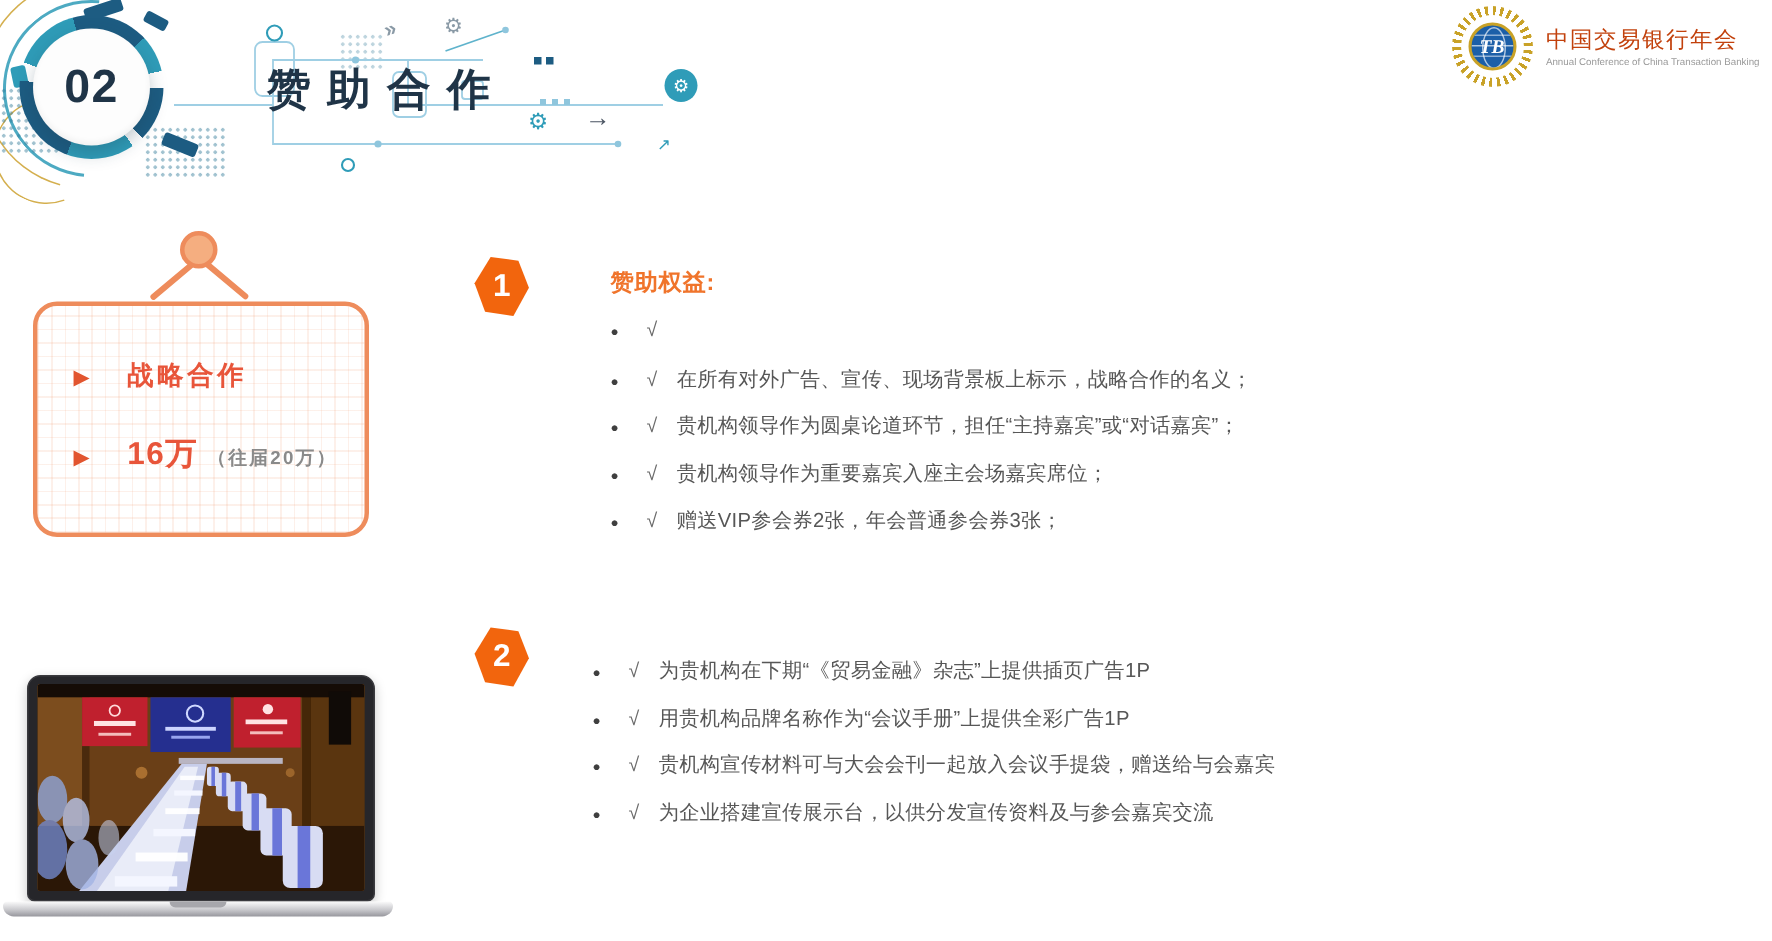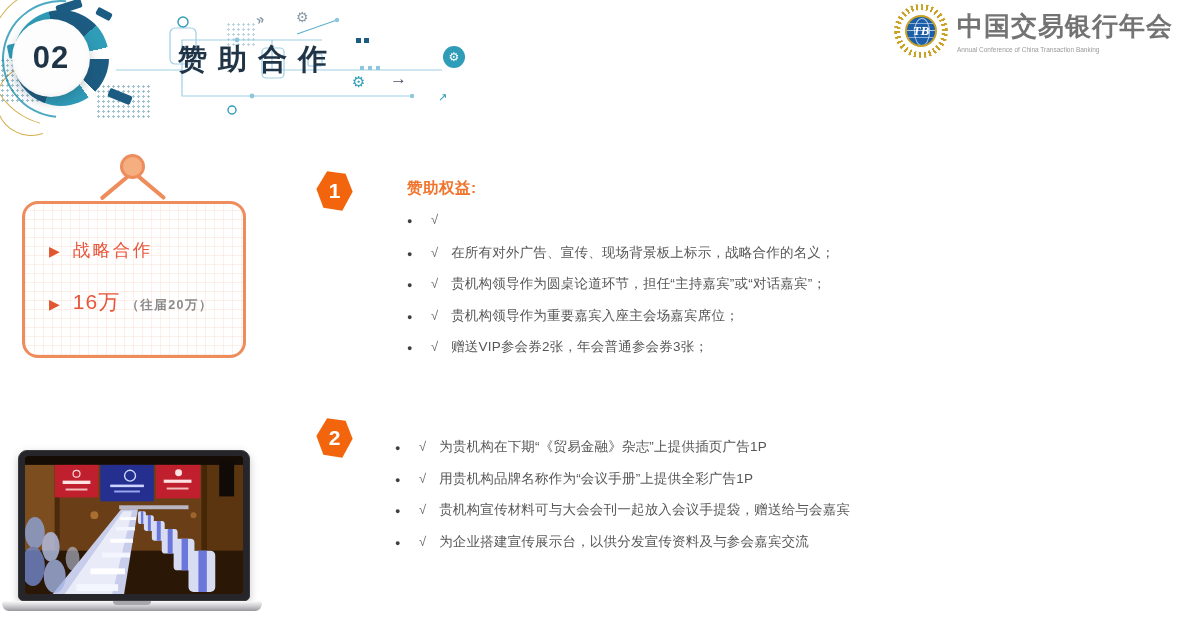--- a/index.html
+++ b/index.html
@@ -27,21 +27,21 @@
   .deco-dots { position:absolute; background-image:radial-gradient(rgba(45,120,150,.45) 1px, transparent 1.2px);
     background-size:5px 5px; }
   .dots-a { left:0px; top:58px; width:42px; height:46px; }
   .dots-b { left:96px; top:84px; width:56px; height:36px; }
   .dots-c { left:226px; top:22px; width:30px; height:26px; opacity:.7; }
   .deco-chip { position:absolute; background:var(--steel-blue,#1D5C82); border-radius:2px; }
   .chip1 { left:56px; top:2px; width:26px; height:9px; transform:rotate(-18deg); }
   .chip2 { left:96px; top:10px; width:16px; height:8px; transform:rotate(28deg); }
   .chip3 { left:108px; top:92px; width:24px; height:9px; transform:rotate(22deg); }
   .chip4 { left:8px; top:44px; width:10px; height:14px; transform:rotate(-12deg); background:var(--teal,#2F9CB8); }
-  .deco-inner { position:absolute; left:12px; top:19px; width:78px; height:78px; border-radius:50%;
+  .deco-inner { position:absolute; left:22px; top:19px; width:78px; height:78px; border-radius:50%;
     background:#fdfdfd; box-shadow:0 5px 12px rgba(30,60,80,.28), inset 0 -2px 4px rgba(0,0,0,.05);
     display:flex; align-items:center; justify-content:center; }
   .deco-num { font-size:31px; font-weight:800; color:var(--title-navy,#1F3447); letter-spacing:1px; }
   .circuit { position:absolute; left:112px; top:14px; }
   .deco-glyph { position:absolute; line-height:1; }
   .gear-a { left:296px; top:10px; font-size:14px; color:#8a9aa6; }
   .chev-a { left:256px; top:12px; font-size:14px; color:#8a9aa6; font-weight:700; transform:rotate(-20deg); }
   .gear-teal-badge { left:443px; top:46px; width:22px; height:22px; border-radius:50%;
     background:var(--teal,#2F9CB8); color:#fff; font-size:12px; display:flex; align-items:center; justify-content:center; }
   .gear-teal-sm { left:352px; top:74px; font-size:15px; color:var(--teal,#2F9CB8); }
@@ -60,39 +60,39 @@
     display:flex; align-items:center; justify-content:center;font-style:italic; }
   .logo-globe { position:relative; width:32px; height:32px; border-radius:50%;
     background:var(--logo-blue,#1C5FA8); border:2px solid var(--logo-gold,#C9A227);
     display:flex; align-items:center; justify-content:center; overflow:hidden; }
   .logo-globe::before { content:""; position:absolute; left:7px; top:1px; width:14px; height:26px;
     border:1px solid rgba(255,255,255,.65); border-radius:50%; }
   .logo-globe::after { content:""; position:absolute; left:0; top:13px; width:28px; height:1px;
     background:rgba(255,255,255,.65); box-shadow:0 -7px 0 rgba(255,255,255,.5), 0 7px 0 rgba(255,255,255,.5); }
   .logo-monogram { position:relative; z-index:2; color:#fff; font-family:"Liberation Serif","DejaVu Serif",serif;
     font-weight:700; font-size:13px; }
-  .logo-title { font-size:26px; font-weight:700; color:#737373; letter-spacing:1px; }
+  .logo-title { font-size:15px; font-weight:400; color:#c2410c; letter-spacing:1px; }
   .logo-subtitle { font-size:6.5px; color:#9a9a9a; margin-top:2px; }
 
   
   .hang-knob { position:absolute; left:120px; top:154px; width:25px; height:25px; border-radius:50%;
     background:#F5AE80; border:3px solid var(--card-border,#EE8C5C); z-index:3; }
   .hang-line { position:absolute; left:131px; top:172px; width:3.5px; height:42px;
     background:var(--card-border,#EE8C5C); border-radius:2px; transform-origin:50% 0; }
   .hang-line.l { transform:rotate(50deg); }
   .hang-line.r { transform:rotate(-50deg); }
   .price-card { position:absolute; left:22px; top:201px; width:224px; height:157px;
     border:3.5px solid var(--card-border,#EE8C5C); border-radius:16px; background:#fff;
     background-image:
       repeating-linear-gradient(0deg, rgba(238,140,92,.13) 0 1px, transparent 1px 9px),
       repeating-linear-gradient(90deg, rgba(238,140,92,.13) 0 1px, transparent 1px 9px);
     padding:34px 0 0 24px; }
   .card-row { display:flex; align-items:baseline; margin-bottom:26px; }
   .card-tri { color:#E2552F; font-size:14px; margin-right:13px; }
-  .card-label { font-size:17.5px; font-weight:400; color:var(--card-red,#E8553A); letter-spacing:2.5px; }
+  .card-label { font-size:17.5px; font-weight:700; color:var(--card-red,#E8553A); letter-spacing:2.5px;margin-left:12px; }
   .card-label.big { font-size:21px; letter-spacing:1px; }
   .card-note { font-size:12.5px; font-weight:700; color:var(--note-gray,#8A8A8A); letter-spacing:1.5px; margin-left:6px; }
 
   
   .hex-badge { position:absolute; width:37px; height:42px; background:var(--accent-orange,#F2650D);
     clip-path:polygon(30% 3%, 80% 9%, 99% 52%, 71% 97%, 20% 90%, 1% 45%);
     display:flex; align-items:center; justify-content:center; color:#fff; font-size:21px; font-weight:800;
     filter:drop-shadow(0 1px 1px rgba(0,0,0,.15)); }
   .badge-1 { left:316px; top:170px; }
   .badge-2 { left:316px; top:417px; }

